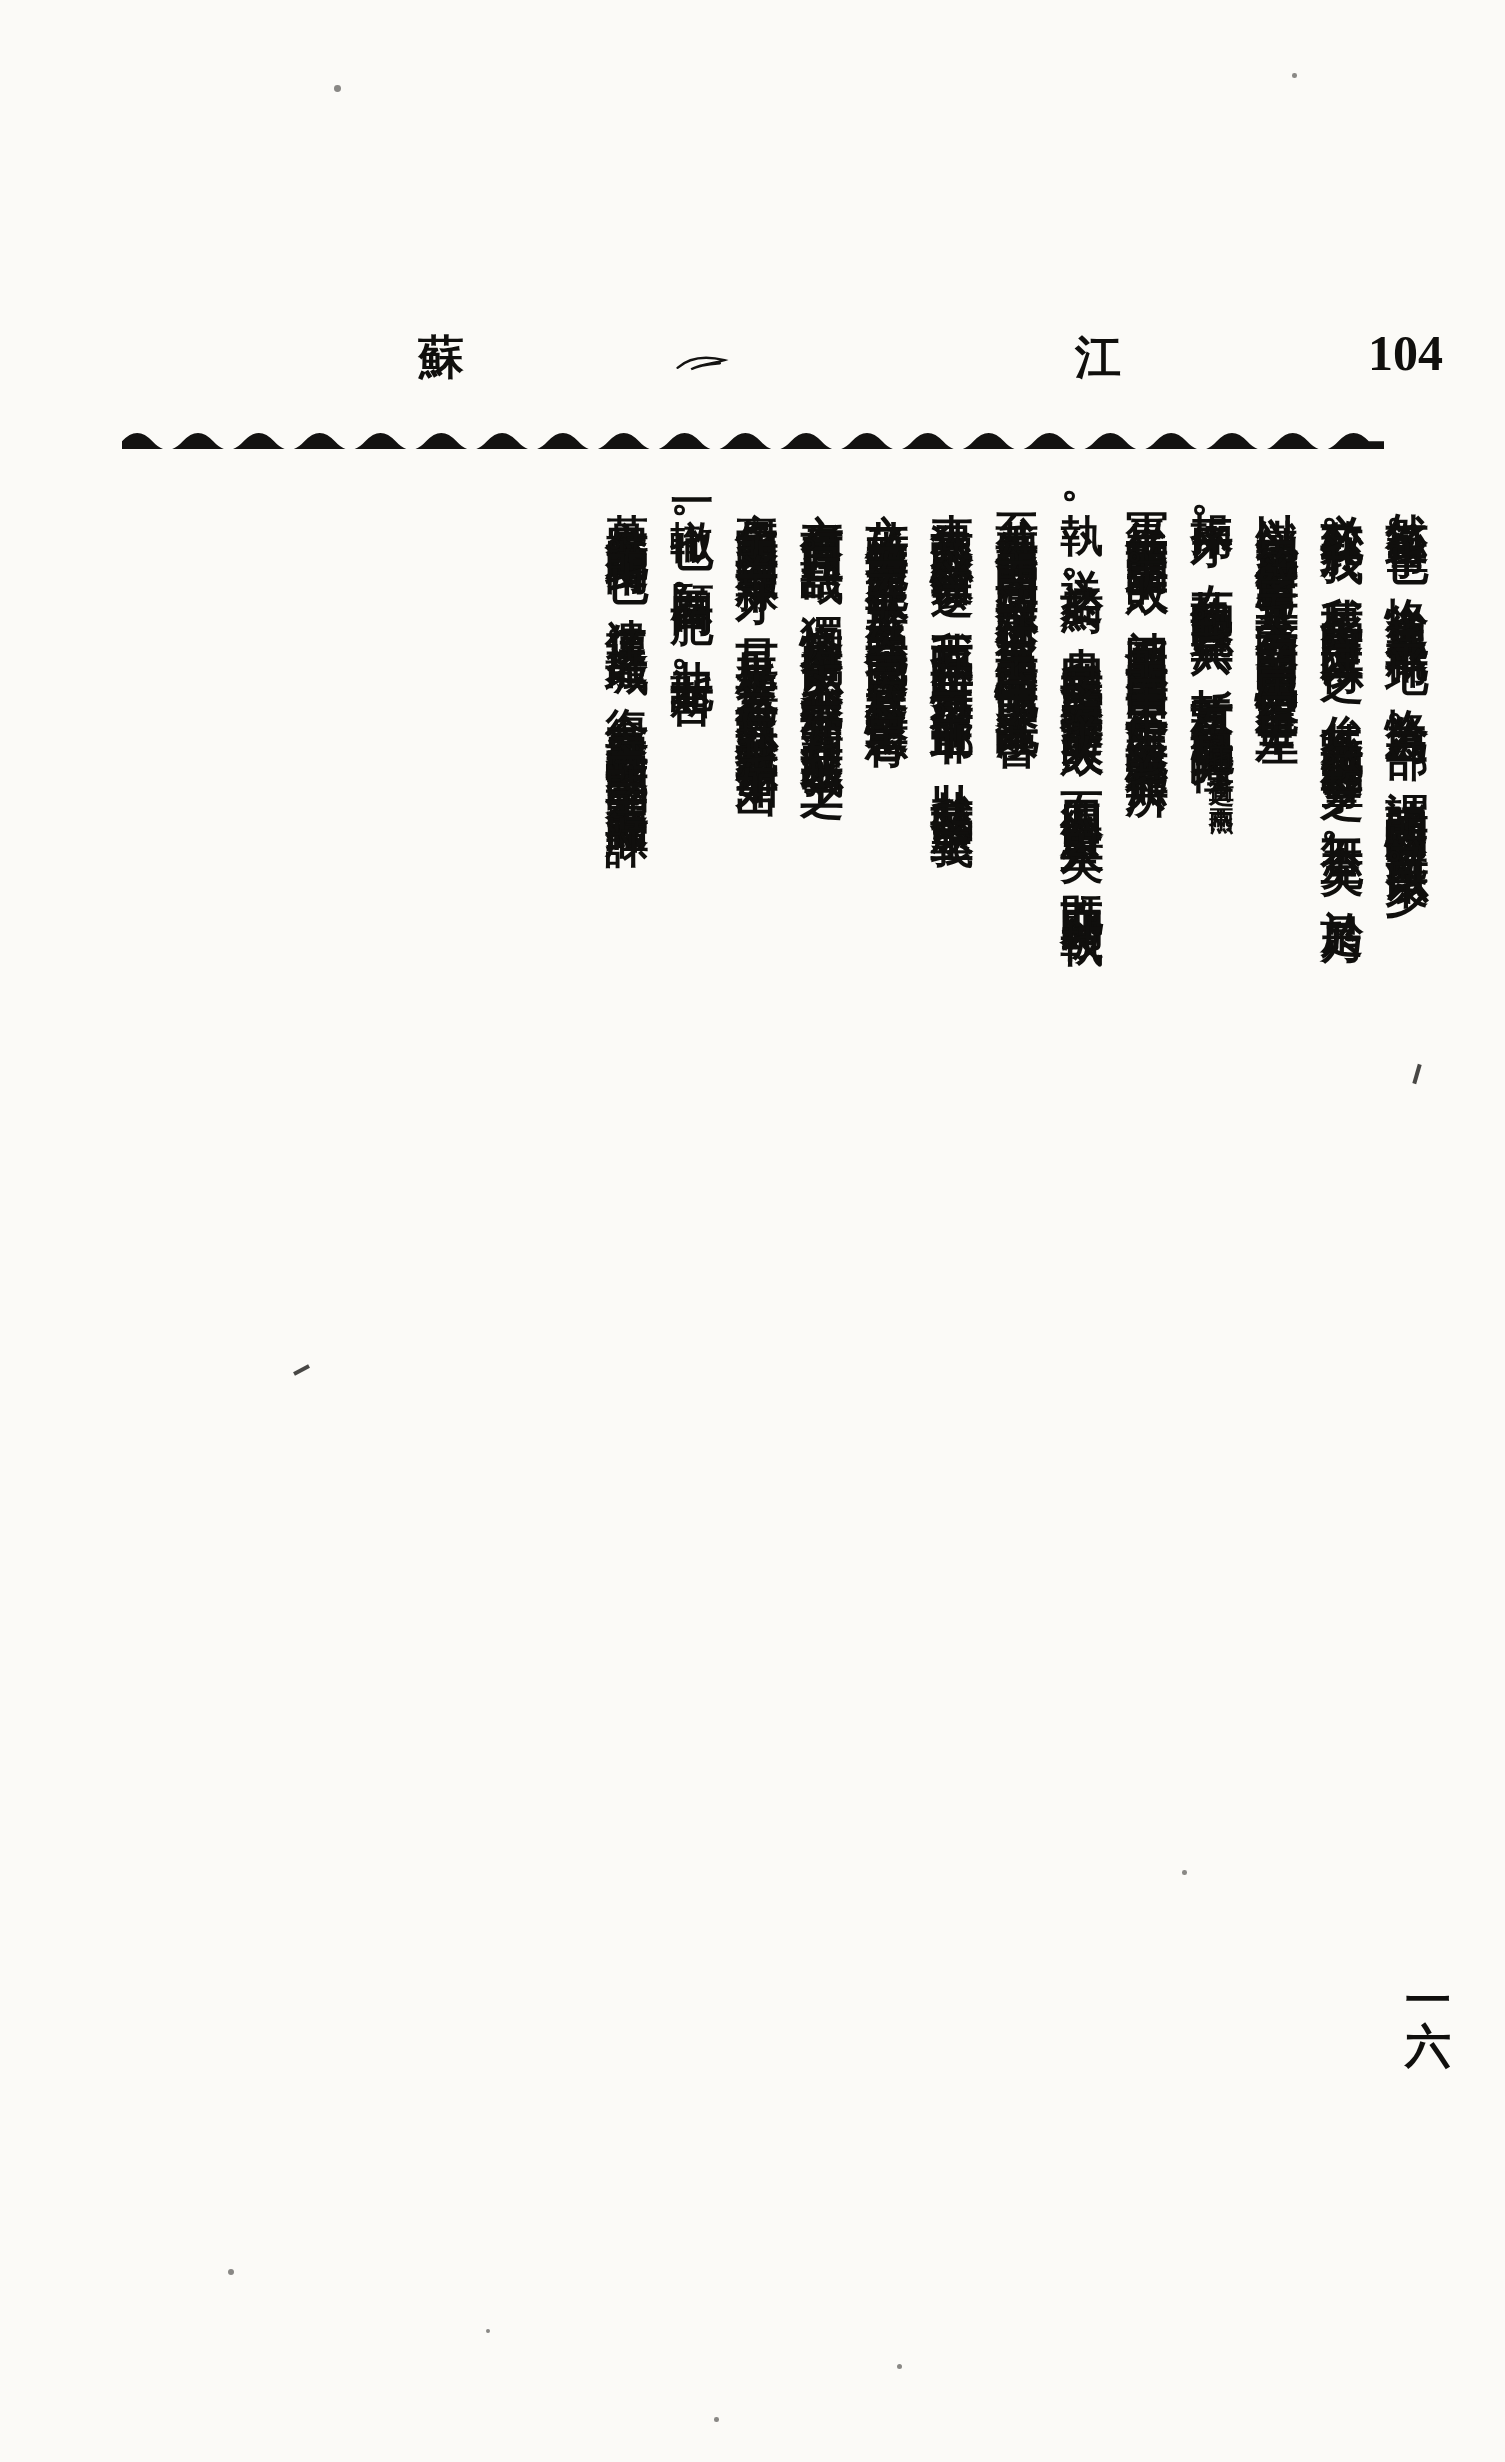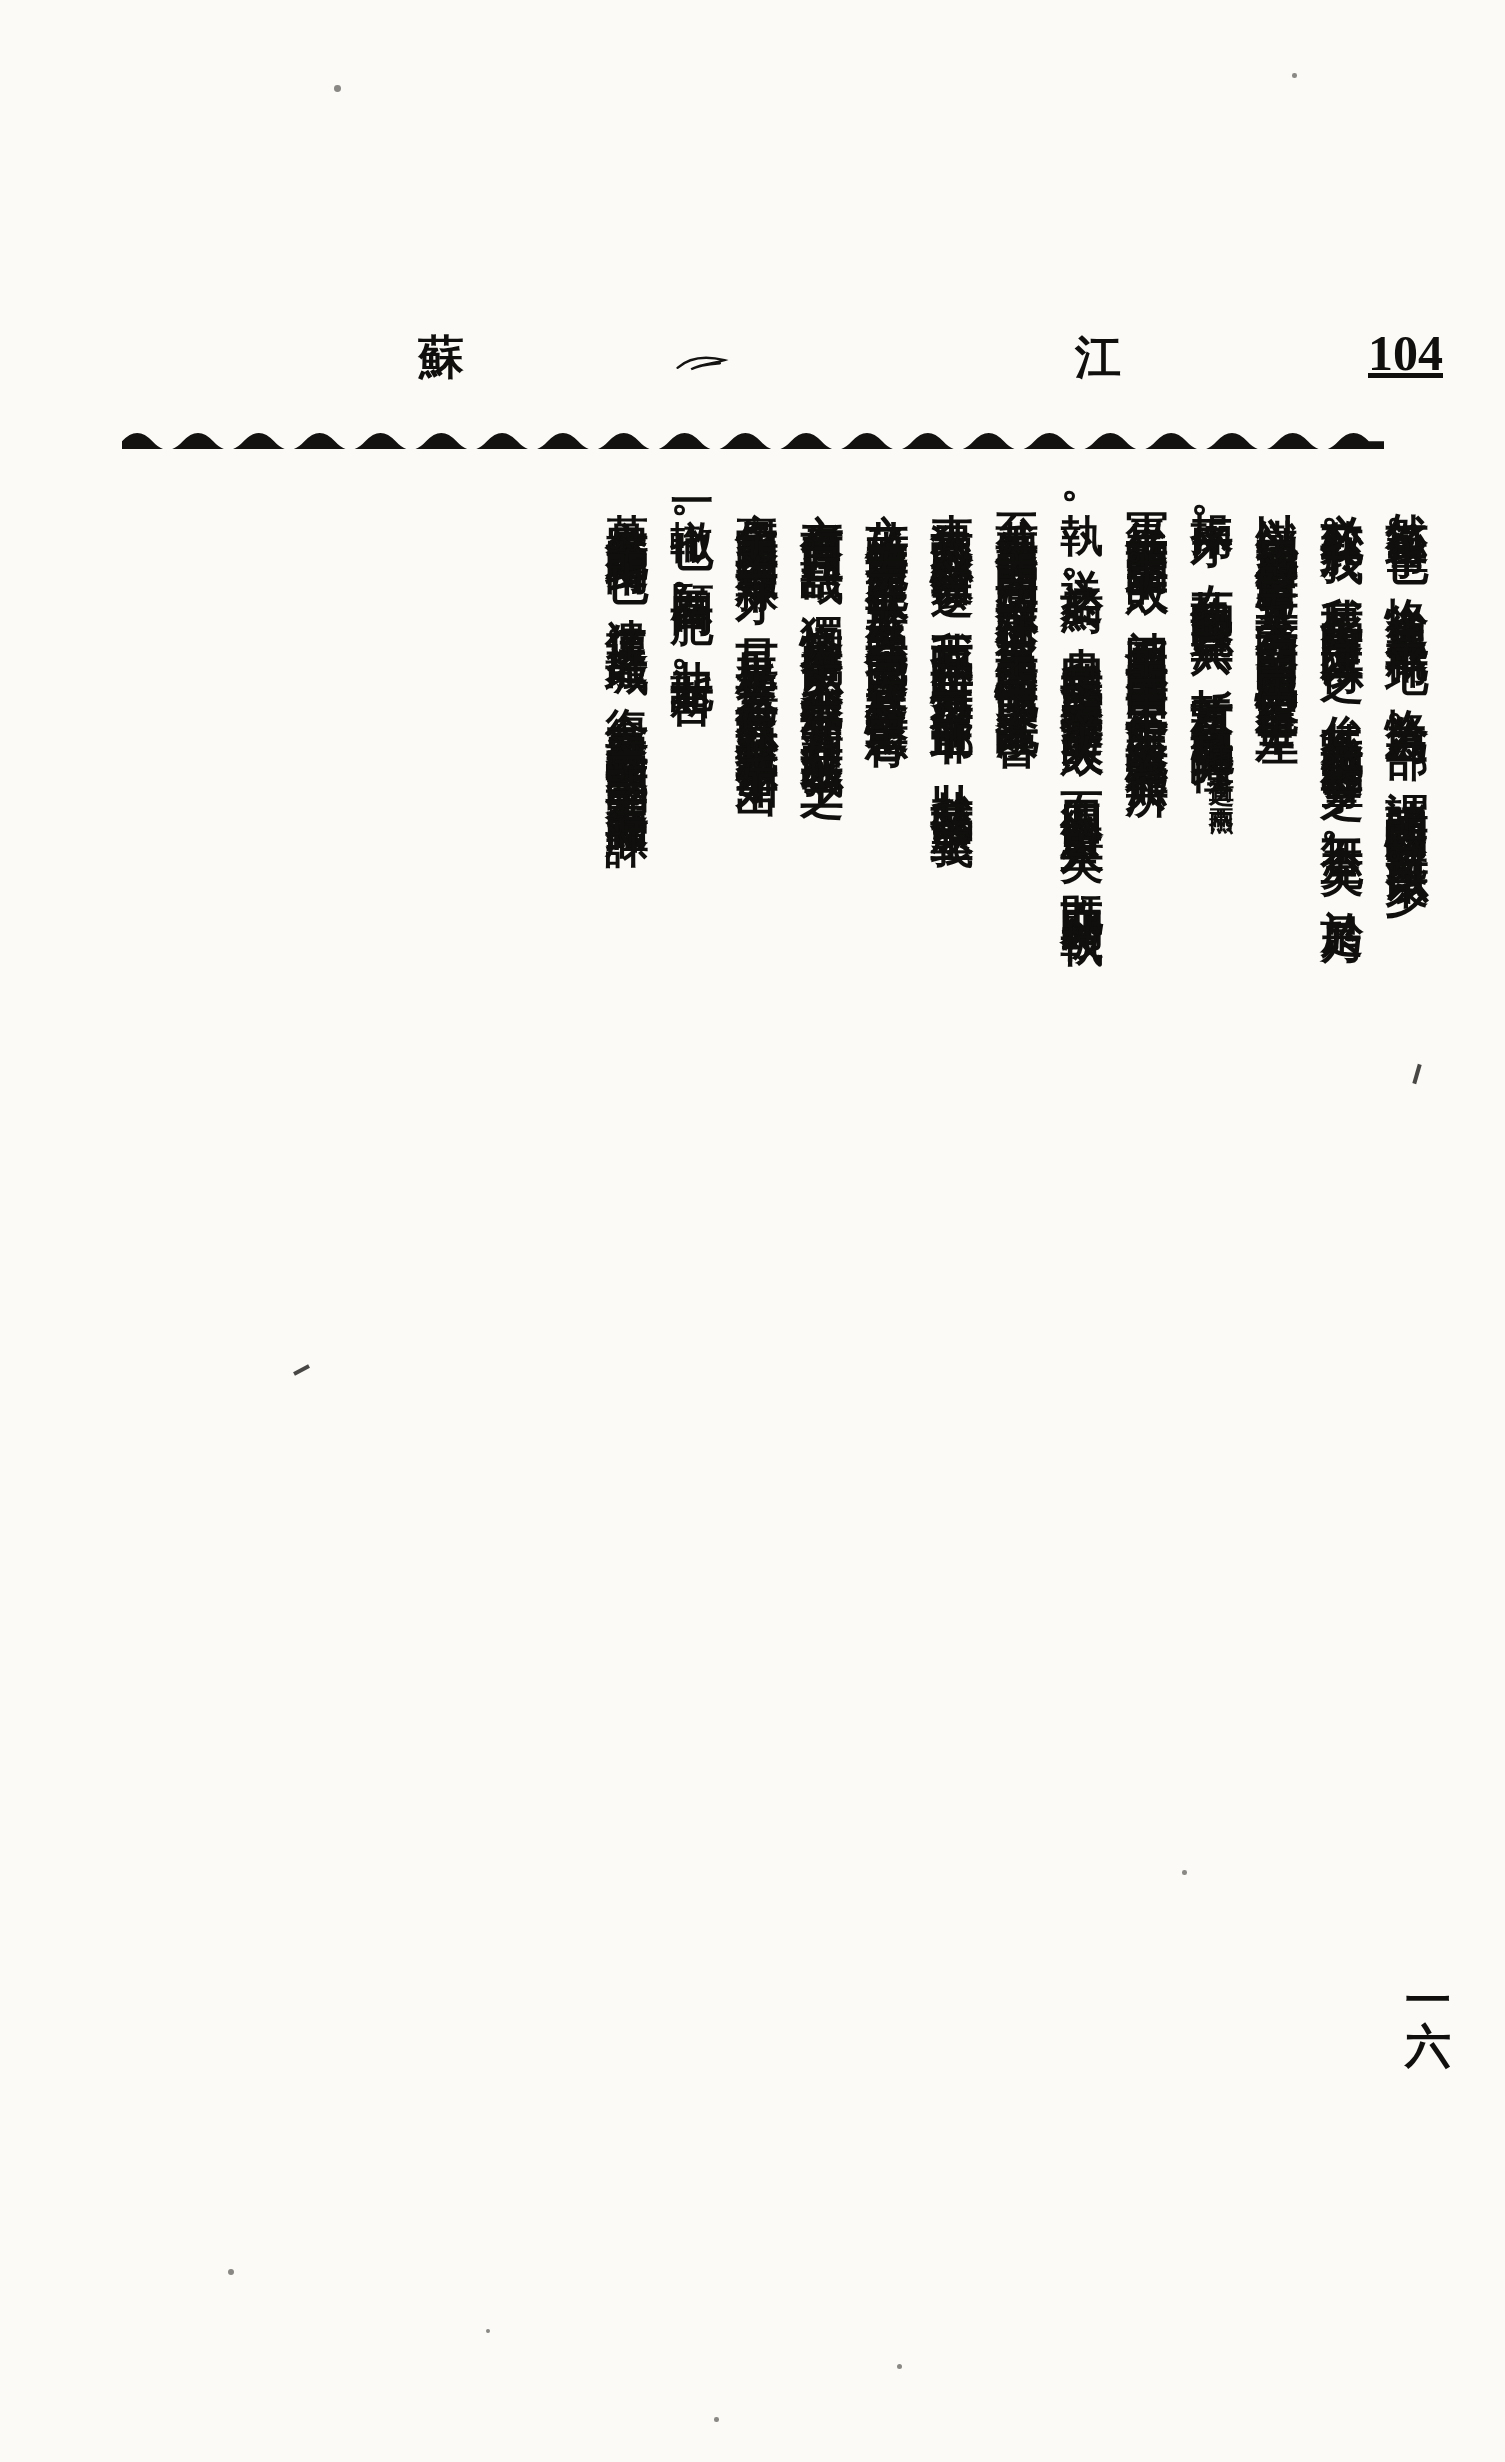--- a/index.html
+++ b/index.html
@@ -60,21 +60,20 @@
     font-size: 46px;
     font-weight: 700;
   }
   .hdr-page {
     position: absolute;
     left: 1254px;
     top: -3px;
     font-size: 50px;
     font-weight: 700;
     font-family: "Liberation Serif", serif;
-    text-decoration: underline;
   }
 
   
   .wave-rule {
     position: absolute;
     left: 122px;
     top: 423px;
     width: 1262px;
     height: 26px;
   }

